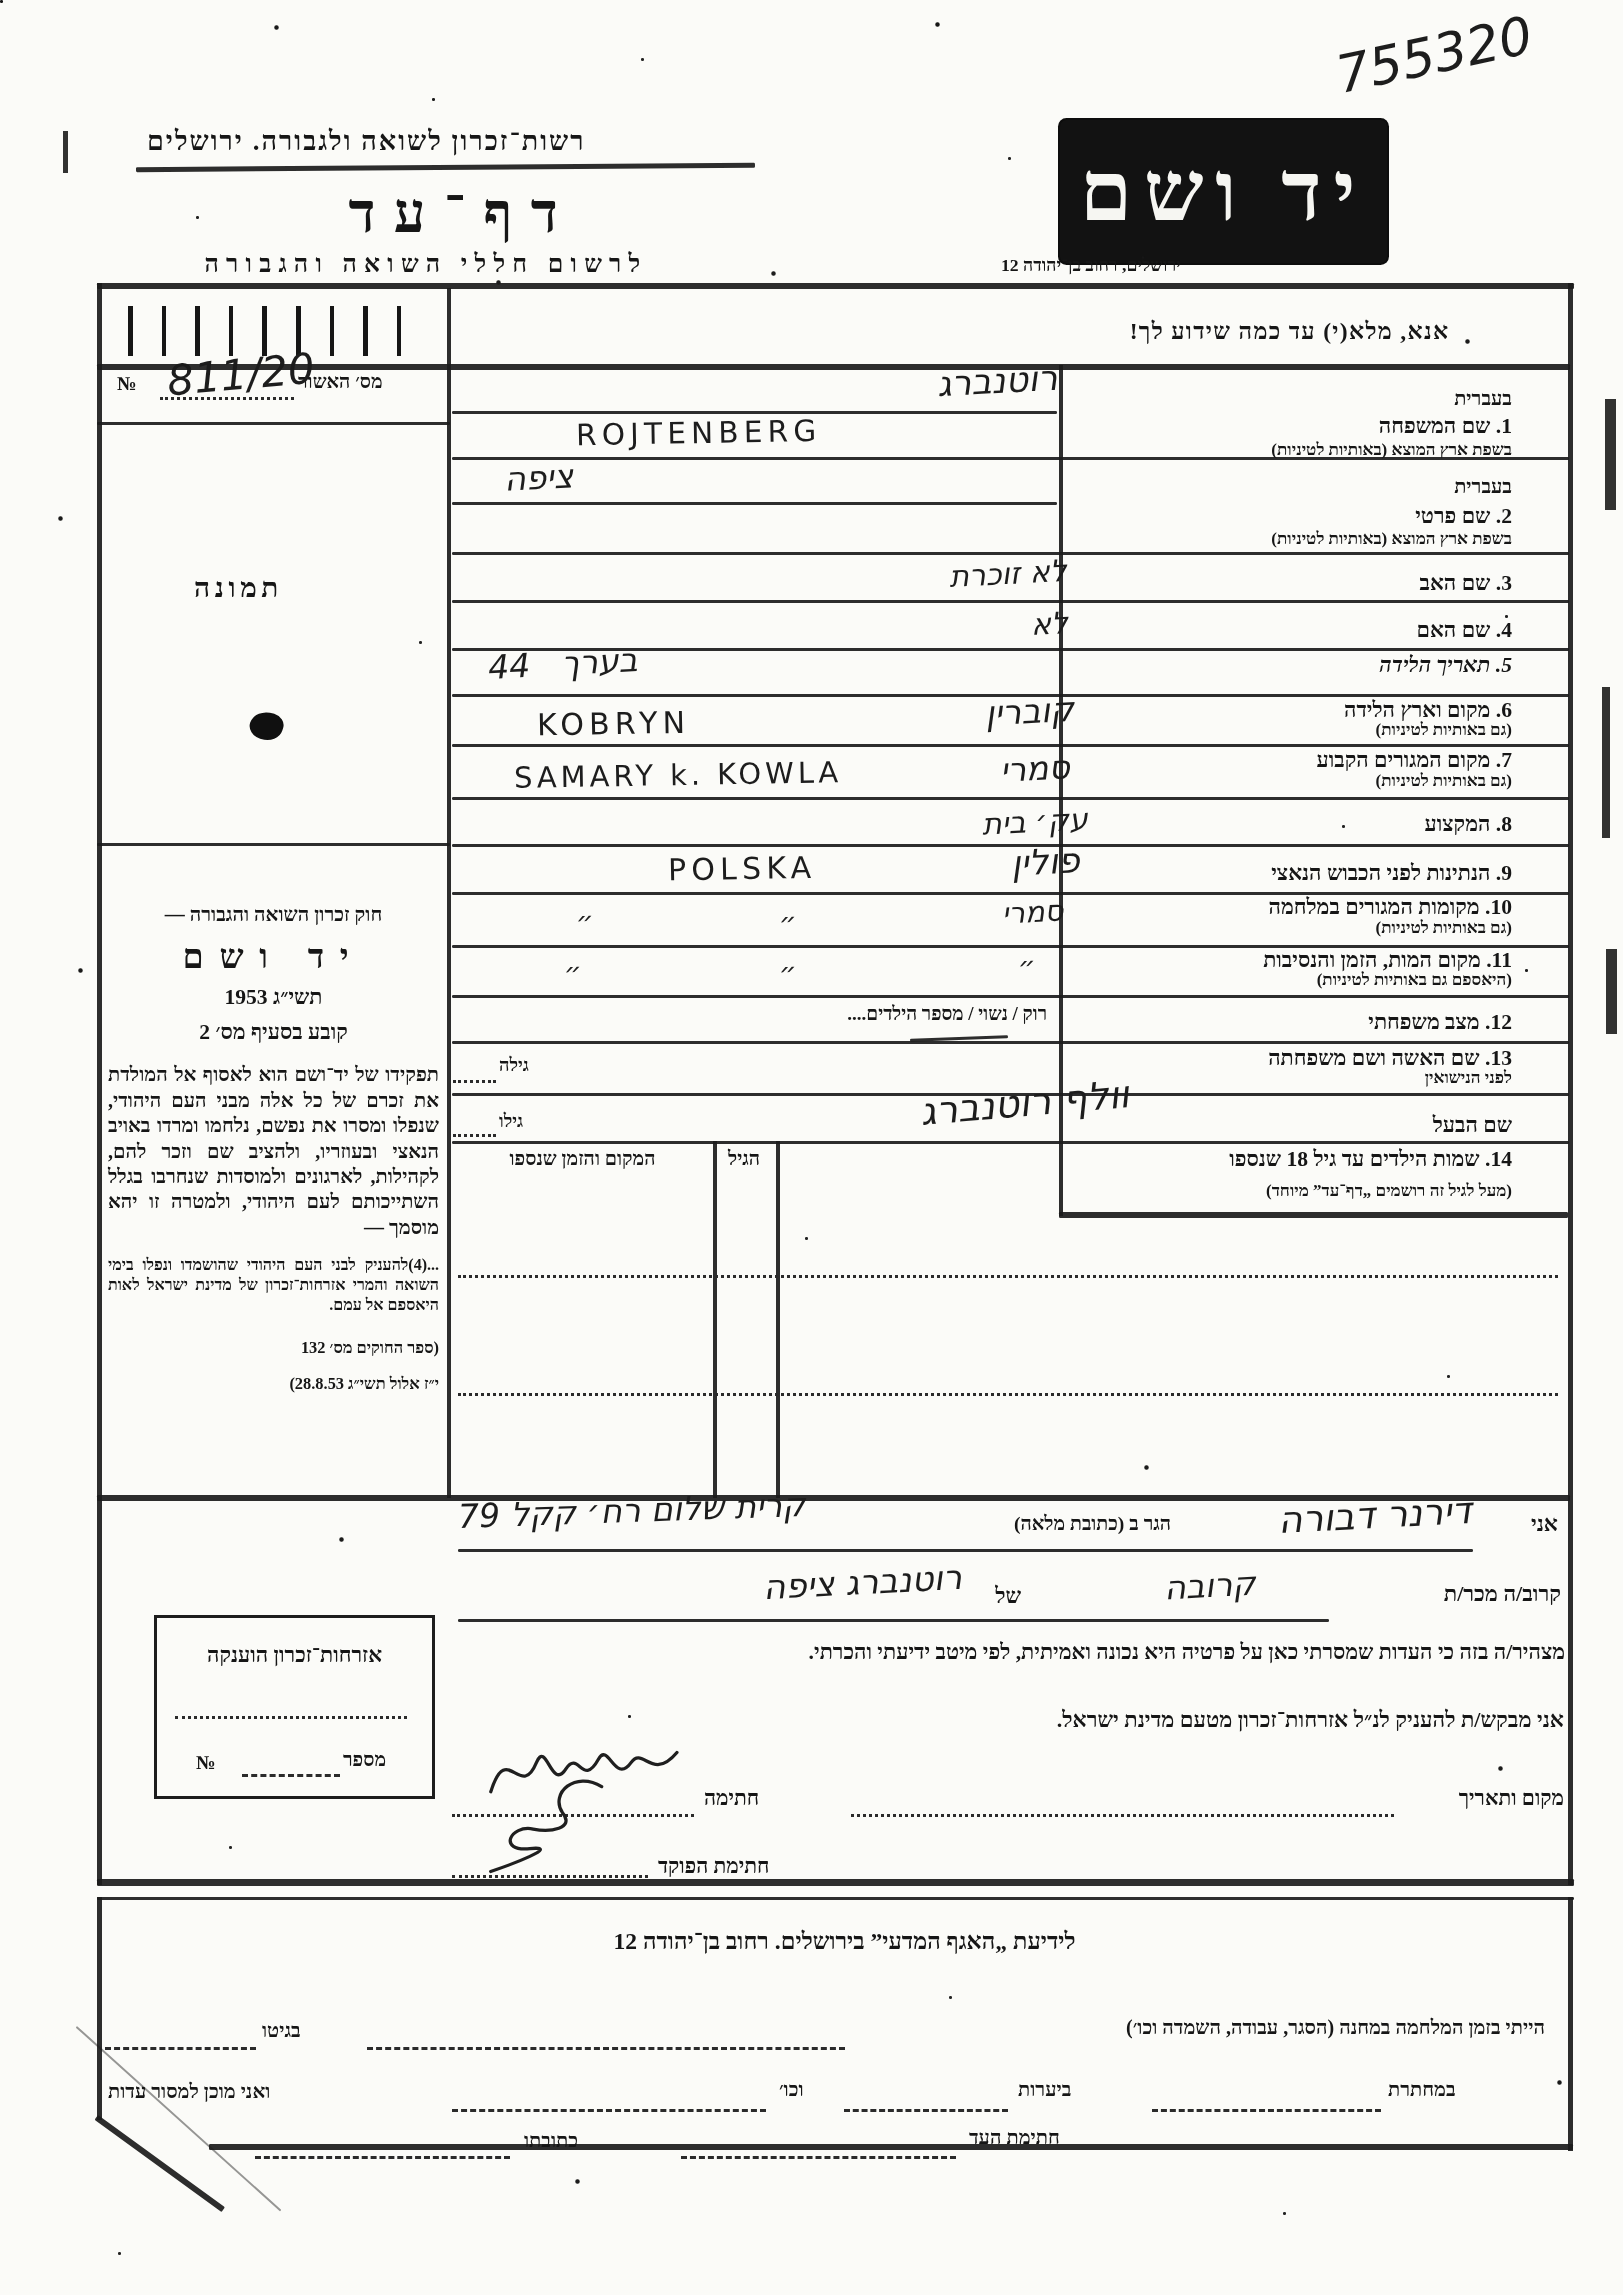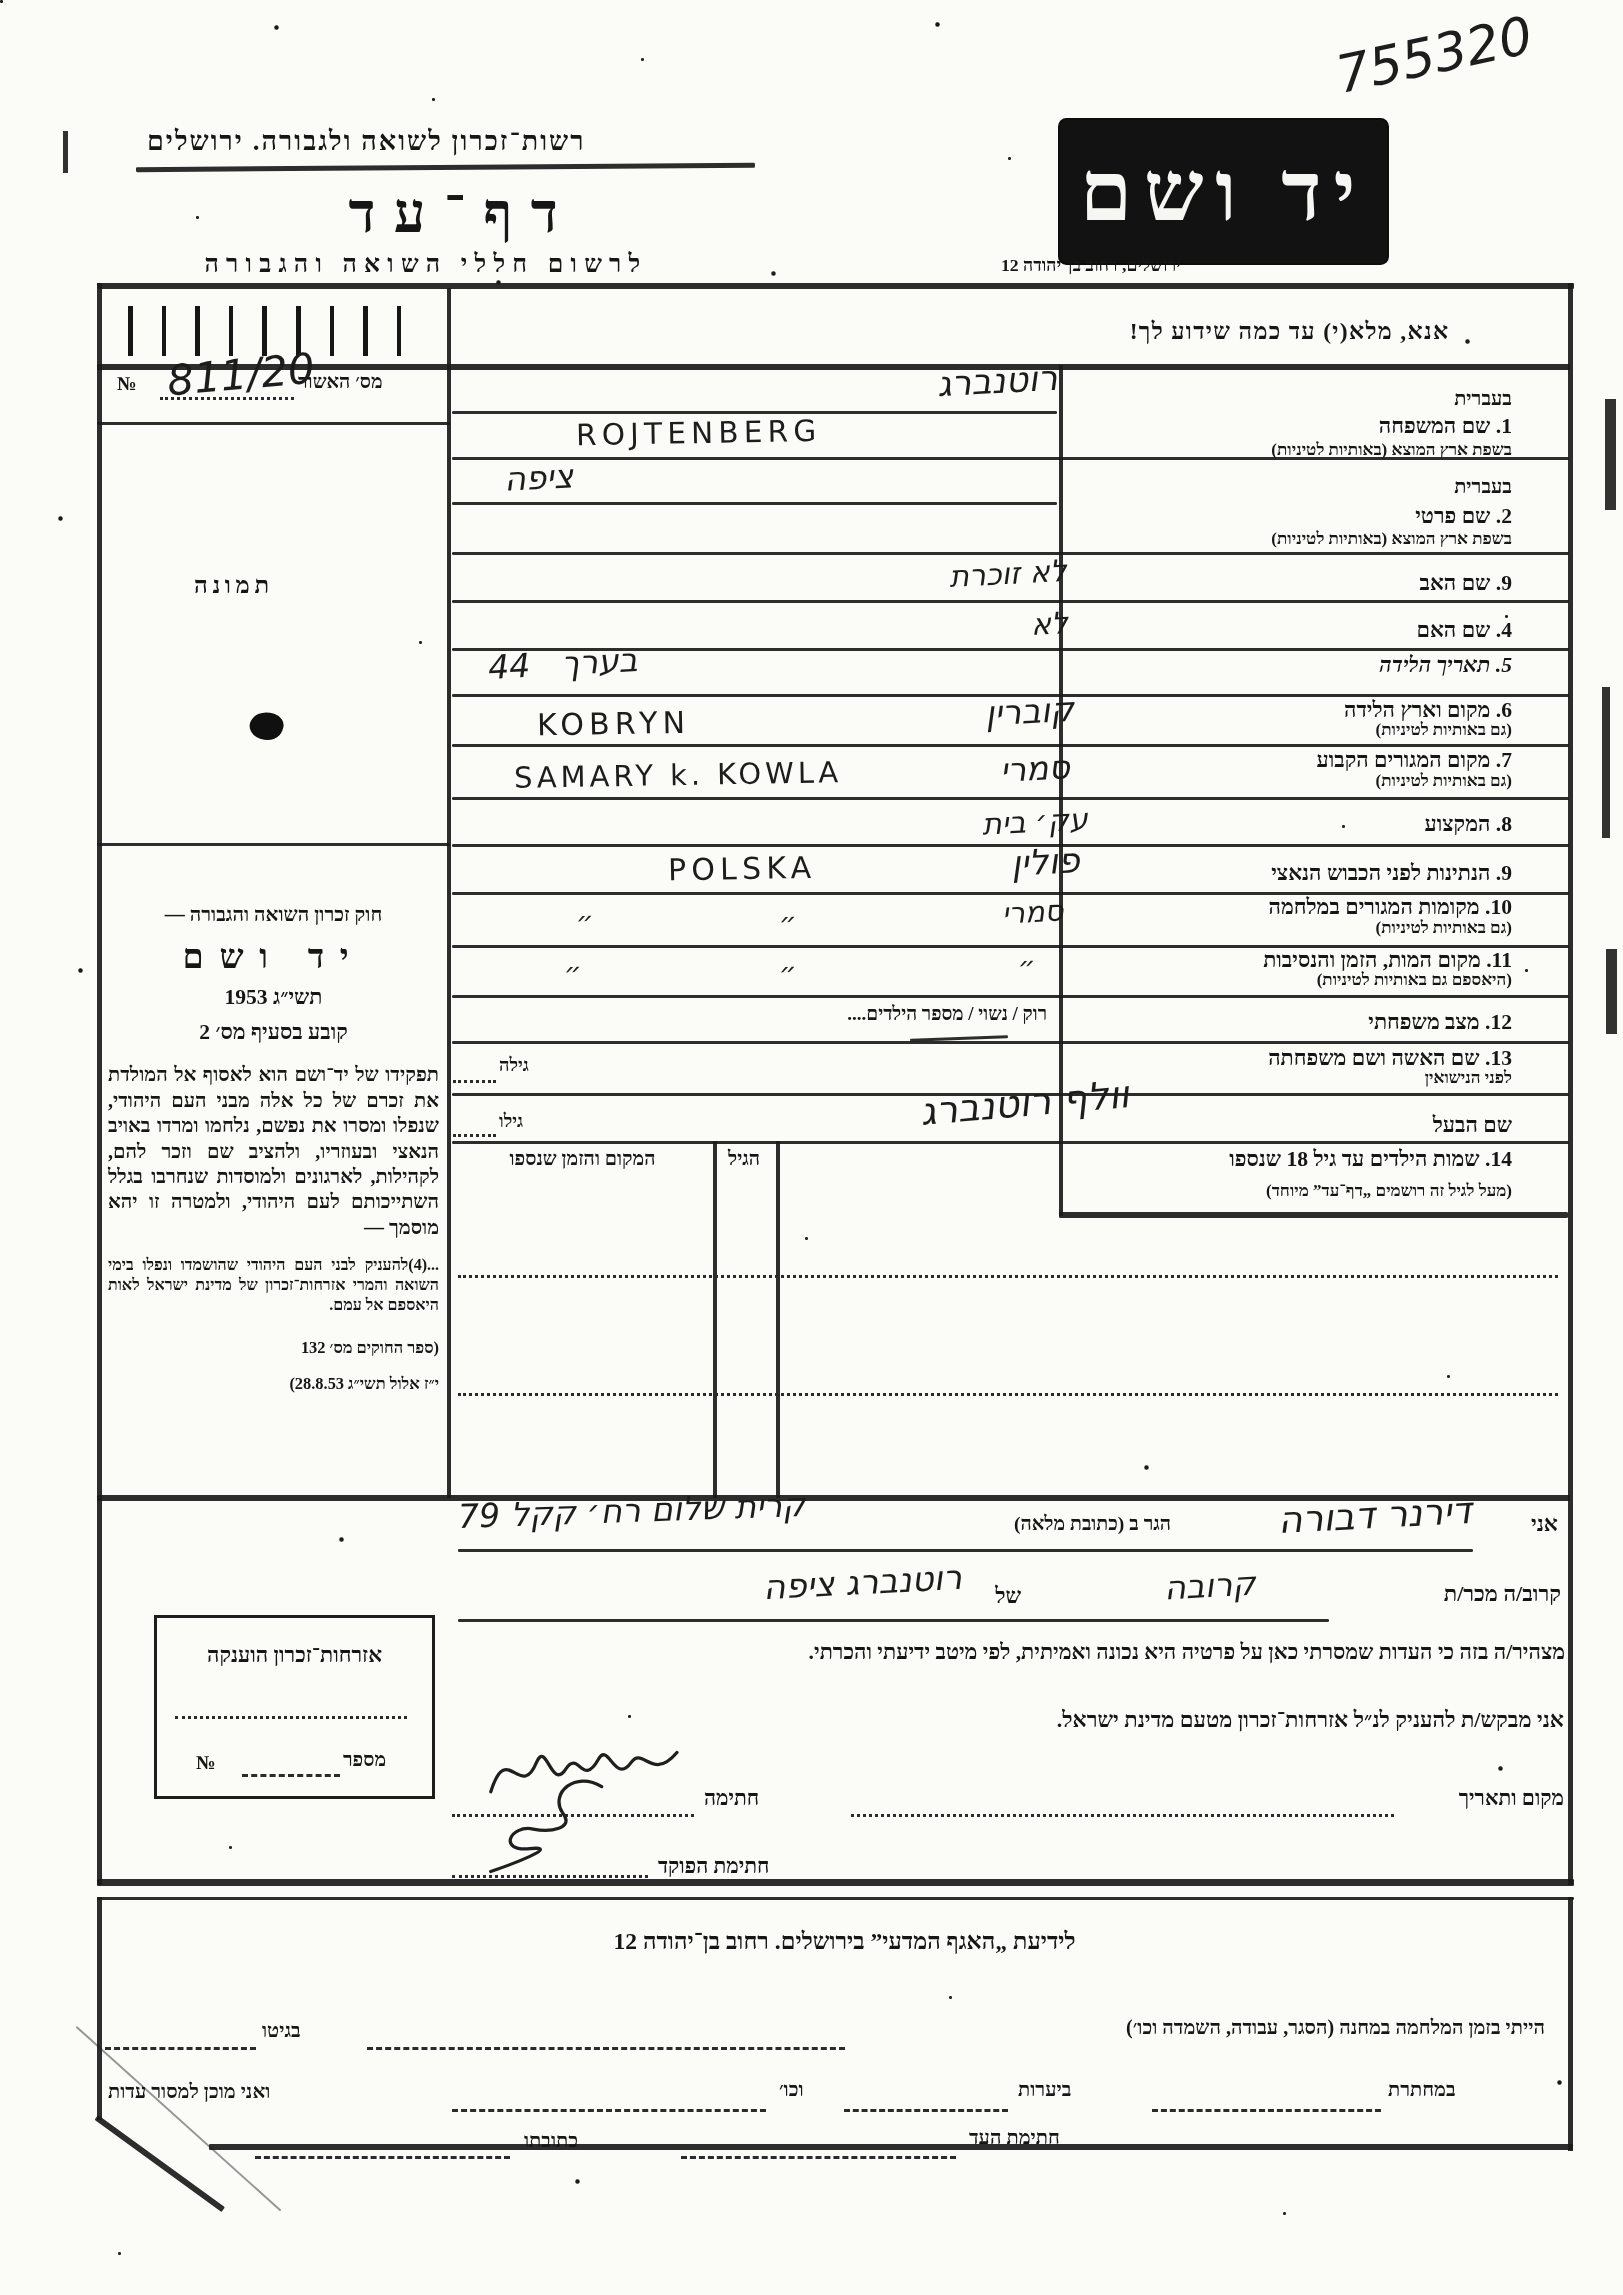--- a/index.html
+++ b/index.html
@@ -97,21 +97,21 @@
     </div>
   <div class="abs b" style="left:298px;top:371px;font-size:19.6px;">מס׳ האשור</div>
   <div class="dot" style="left:160px;top:397px;width:134px;"></div>
   <div class="abs b" style="left:117px;top:373px;font-size:19.6px;">№</div>
   <div class="abs hw" style="left:167px;top:350px;font-size:42px;transform:rotate(-5deg);">811/20</div>
   <div class="hl" style="left:97px;top:422px;width:353px;"></div>
 
   <div class="abs b" style="left:1067px;top:318px;width:445px;text-align:center;font-size:23.6px;letter-spacing:1.3px;">אנא, מלא(י) עד כמה שידוע לך!</div>
   <div class="hl heavy" style="left:97px;top:364px;width:1473px;"></div>
 
-  <div class="abs b" style="left:194px;top:572px;font-size:24px;letter-spacing:4.6px;">תמונה</div>
+  <div class="abs b" style="left:194px;top:572px;font-size:28px;letter-spacing:4.6px;">תמונה</div>
   <div class="blot" style="left:250px;top:712px;width:33px;height:27.5px;"></div>
   <div class="hl" style="left:97px;top:843px;width:353px;"></div>
 
   <div class="hl" style="left:452px;top:457px;width:1117px;"></div>
   <div class="hl" style="left:452px;top:552px;width:1117px;"></div>
   <div class="hl" style="left:452px;top:600px;width:1117px;"></div>
   <div class="hl" style="left:452px;top:648px;width:1117px;"></div>
   <div class="hl" style="left:452px;top:694px;width:1117px;"></div>
   <div class="hl" style="left:452px;top:744px;width:1117px;"></div>
   <div class="hl" style="left:452px;top:797px;width:1117px;"></div>
@@ -127,21 +127,21 @@
   <div class="hl" style="left:452px;top:502px;width:605px;"></div>
 
   <div class="labelcol lbl" style="top:387px;font-size:20px;">בעברית</div>
   <div class="labelcol lbl" style="top:414px;">1. שם המשפחה</div>
   <div class="labelcol sub" style="top:440px;">בשפת ארץ המוצא (באותיות לטיניות)</div>
 
   <div class="labelcol lbl" style="top:475px;font-size:20px;">בעברית</div>
   <div class="labelcol lbl" style="top:504px;">2. שם פרטי</div>
   <div class="labelcol sub" style="top:529px;">בשפת ארץ המוצא (באותיות לטיניות)</div>
 
-  <div class="labelcol lbl" style="top:571px;">9. שם האב</div>
+  <div class="labelcol lbl" style="top:571px;">3. שם האב</div>
   <div class="labelcol lbl" style="top:618px;">4. שם האם</div>
   <div class="labelcol lbl" style="top:653px;font-style:italic;">5. תאריך הלידה</div>
 
   <div class="labelcol lbl" style="top:698px;">6. מקום וארץ הלידה</div>
   <div class="labelcol sub" style="top:720px;">(גם באותיות לטיניות)</div>
 
   <div class="labelcol lbl" style="top:748px;">7. מקום המגורים הקבוע</div>
   <div class="labelcol sub" style="top:771px;">(גם באותיות לטיניות)</div>
 
   <div class="labelcol lbl" style="top:812px;">8. המקצוע</div>

